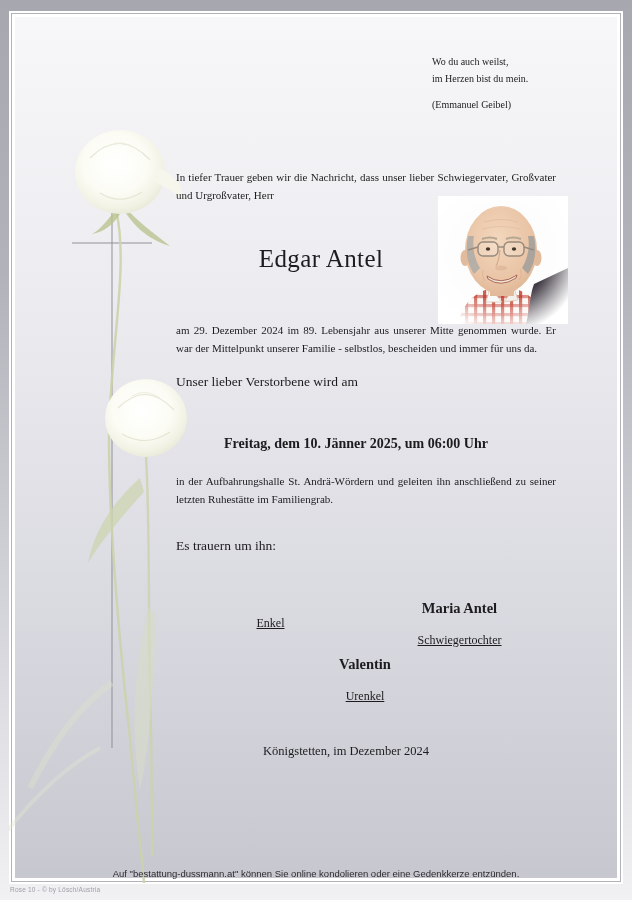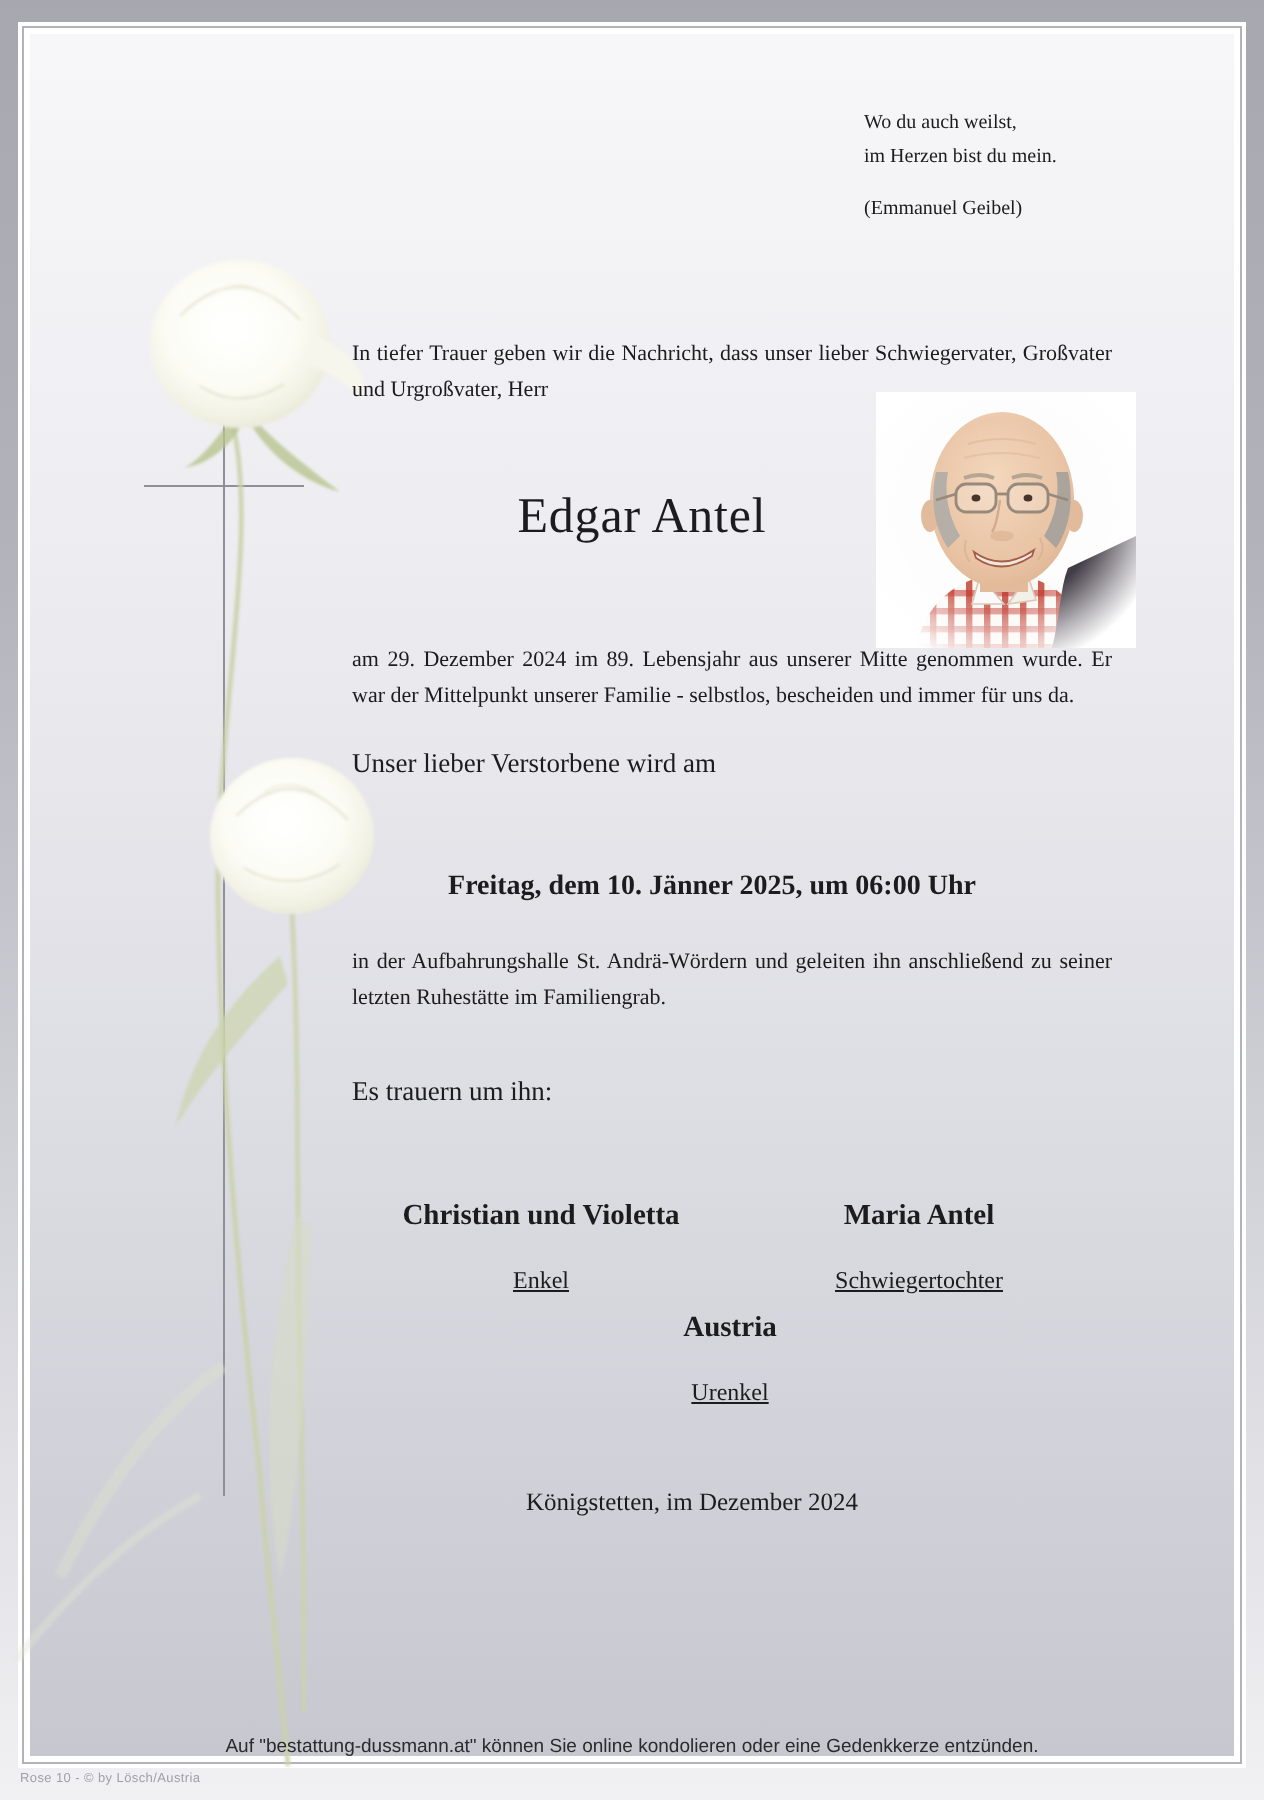--- a/index.html
+++ b/index.html
@@ -196,31 +196,30 @@
     <div class="para obituary">am 29. Dezember 2024 im 89. Lebensjahr aus unserer Mitte genommen wurde. Er war der Mittelpunkt unserer Familie - selbstlos, bescheiden und immer für uns da.</div>
 
     <div class="funeral-intro">Unser lieber Verstorbene wird am</div>
     <div class="funeral-datetime">Freitag, dem 10. Jänner 2025, um 06:00 Uhr</div>
     <div class="para funeral-details">in der Aufbahrungshalle St. Andrä-Wördern und geleiten ihn anschließend zu seiner letzten Ruhestätte im Familiengrab.</div>
 
     <div class="mourning-heading">Es trauern um ihn:</div>
 
     <div class="mourners-row">
       <div class="mourner">
-        <div class="m-name">Christian und Violetta</div>
         <div class="m-rel">Enkel</div>
       </div>
       <div class="mourner">
         <div class="m-name">Maria Antel</div>
         <div class="m-rel">Schwiegertochter</div>
       </div>
     </div>
 
     <div class="mourner-center">
-      <div class="m-name">Austria</div>
+      <div class="m-name">Valentin</div>
       <div class="m-rel">Urenkel</div>
     </div>
 
     <div class="place-date">Königstetten, im Dezember 2024</div>
 
     <div class="footer-note">Auf "bestattung-dussmann.at" können Sie online kondolieren oder eine Gedenkkerze entzünden.</div>
 
     <div class="rose-credit">Rose 10 - © by Lösch/Austria</div>
 
   </div>

